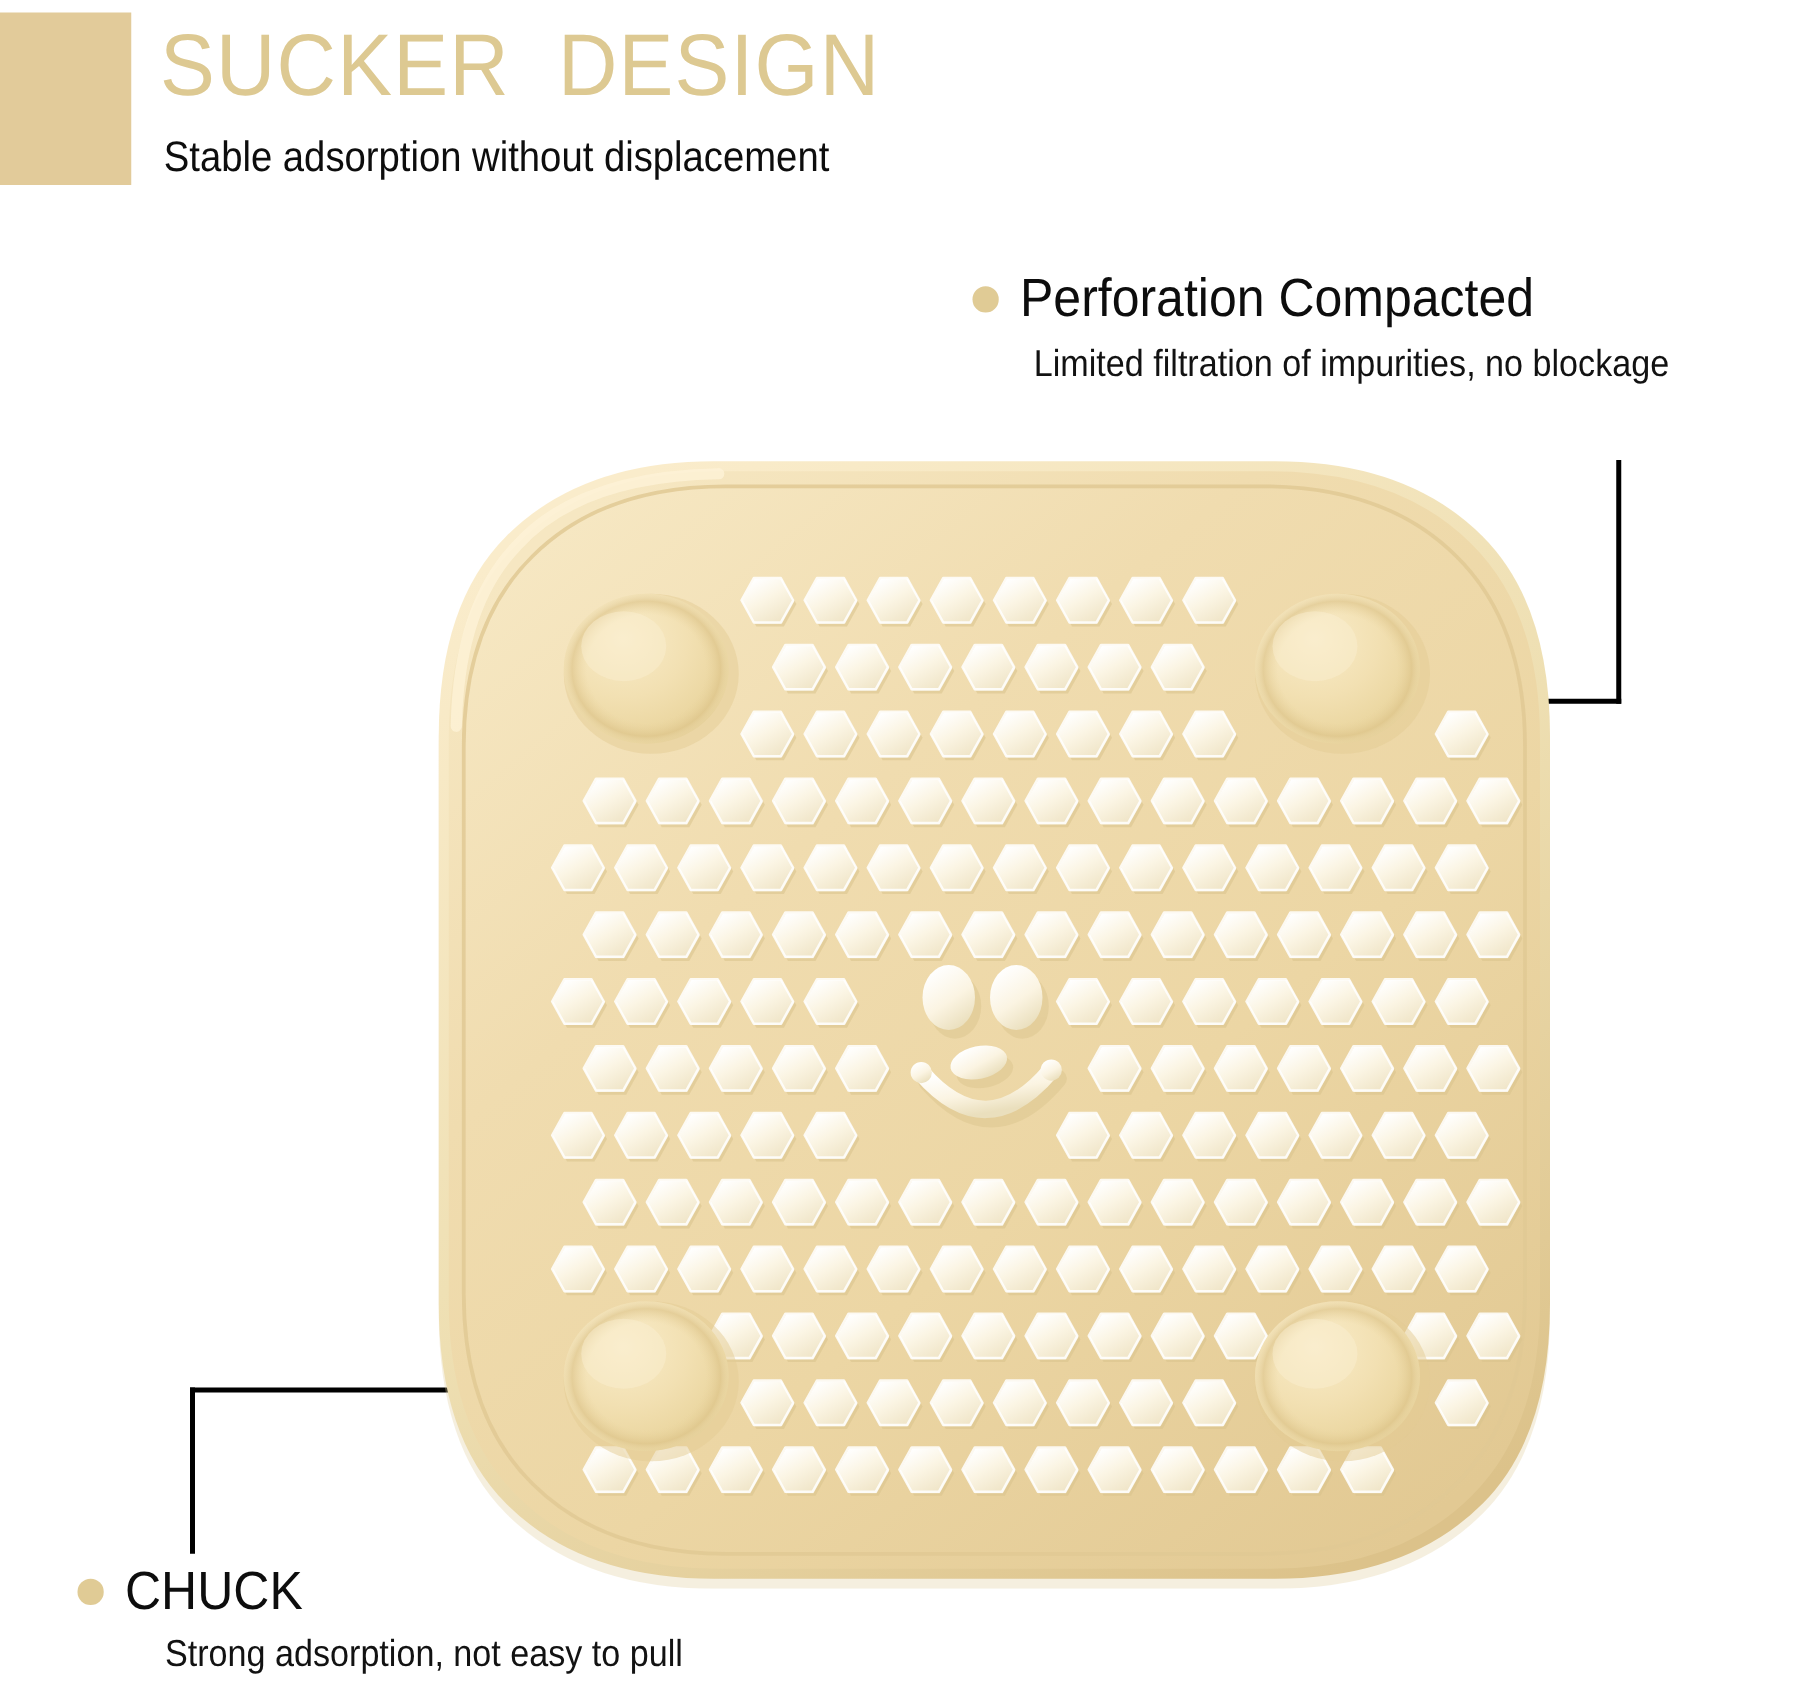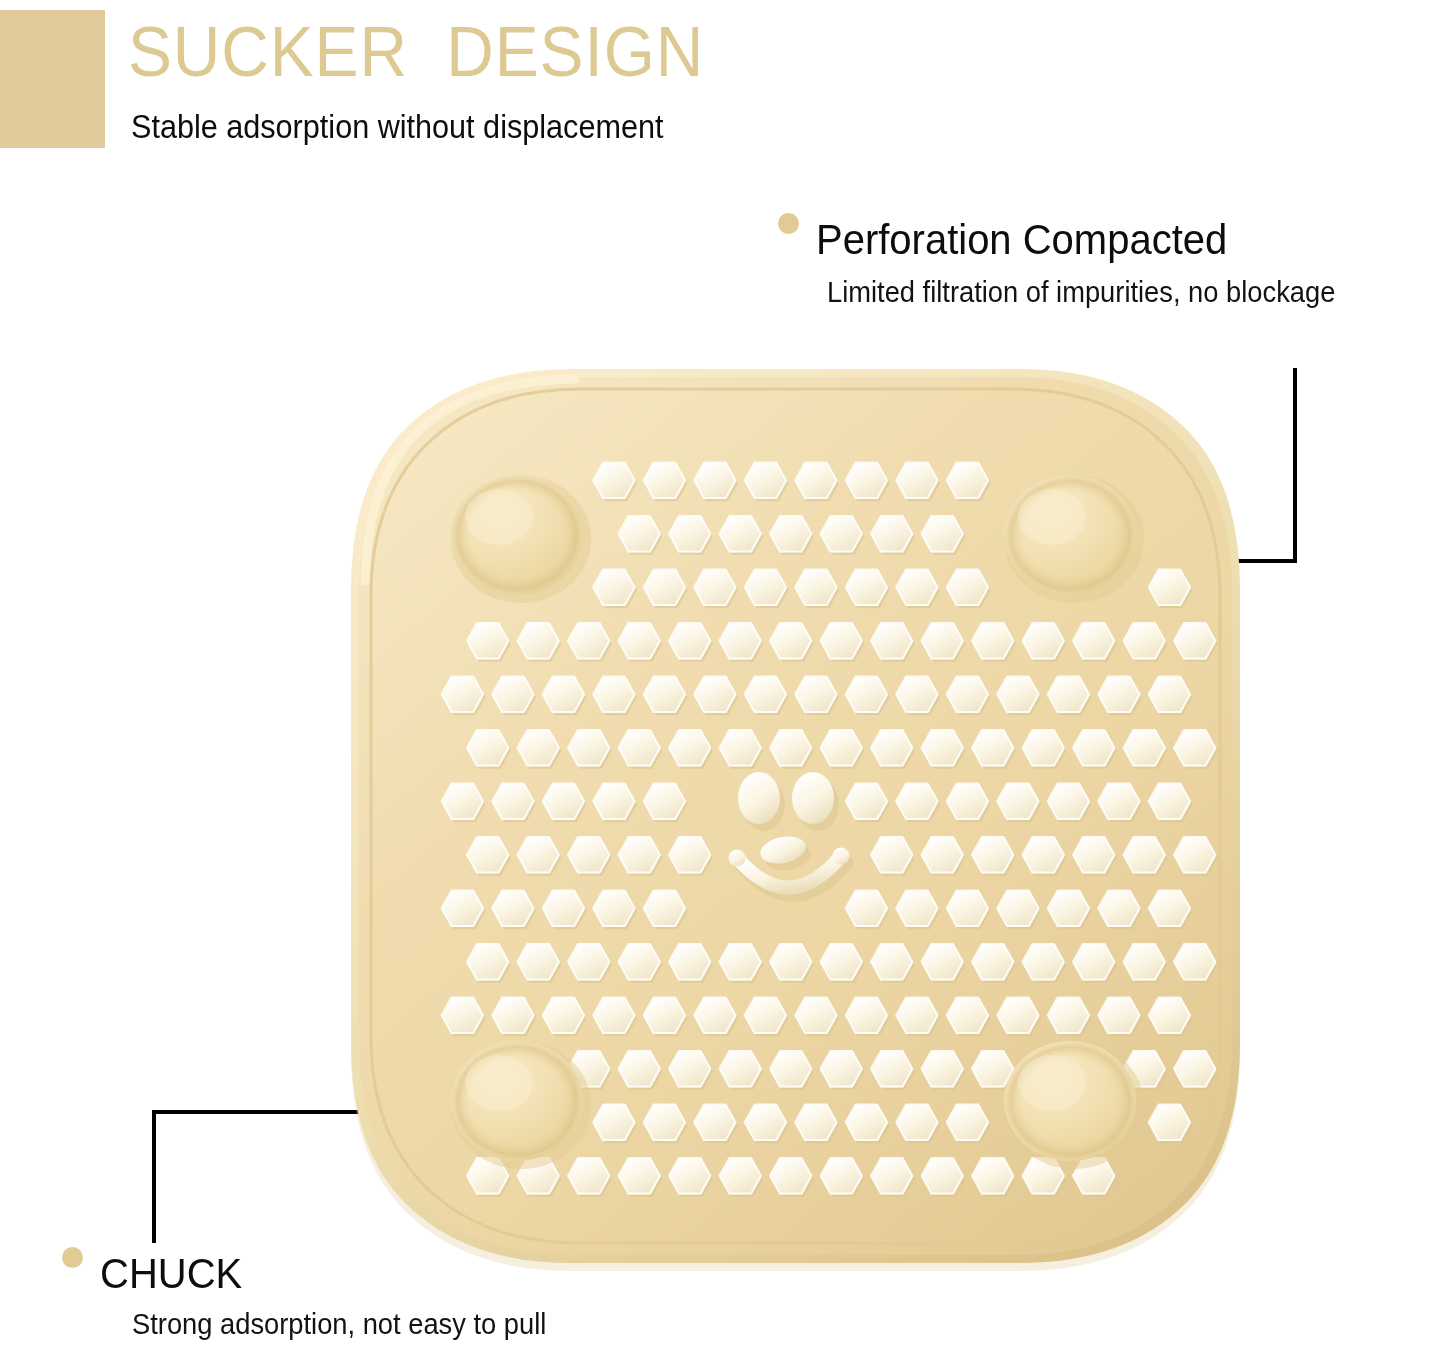--- a/index.html
+++ b/index.html
@@ -45,21 +45,21 @@
     font-weight: 400;
     white-space: pre;
     transform: scaleX(0.90);
     transform-origin: left center;
   }
 
   
   .callout { position: absolute; }
   .callout-head {
     display: flex;
-    align-items: flex-start;
+    align-items: center;
     gap: 17px;
     white-space: pre;
   }
   .callout-dot {
     width: 21px; height: 21px;
     border-radius: 50%;
     background: #e0cb95;
     flex: 0 0 auto;
   }
   .callout-title {

